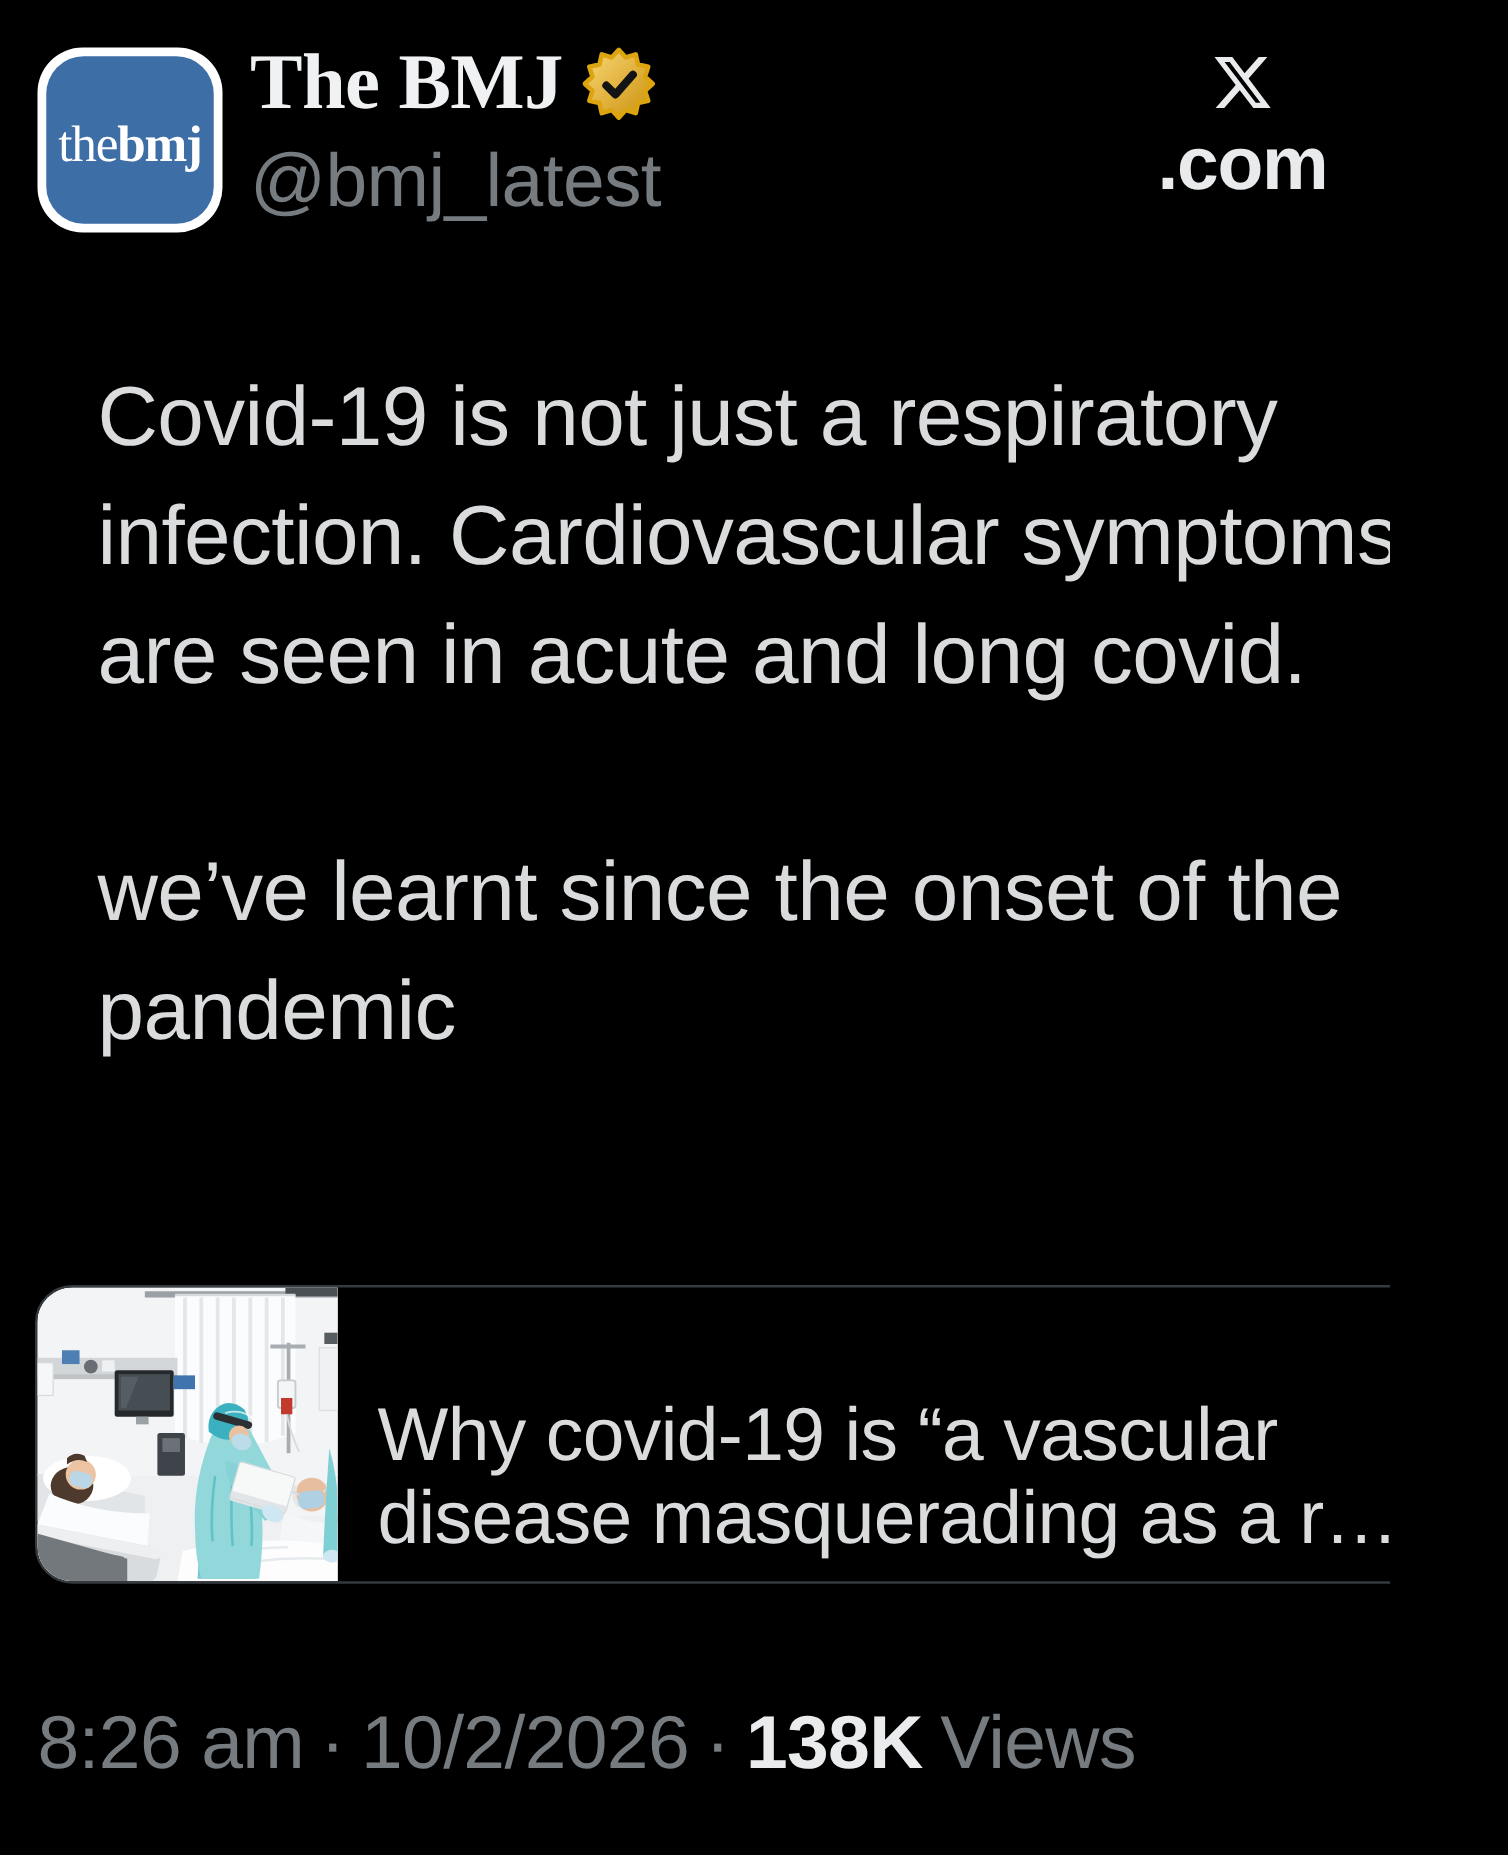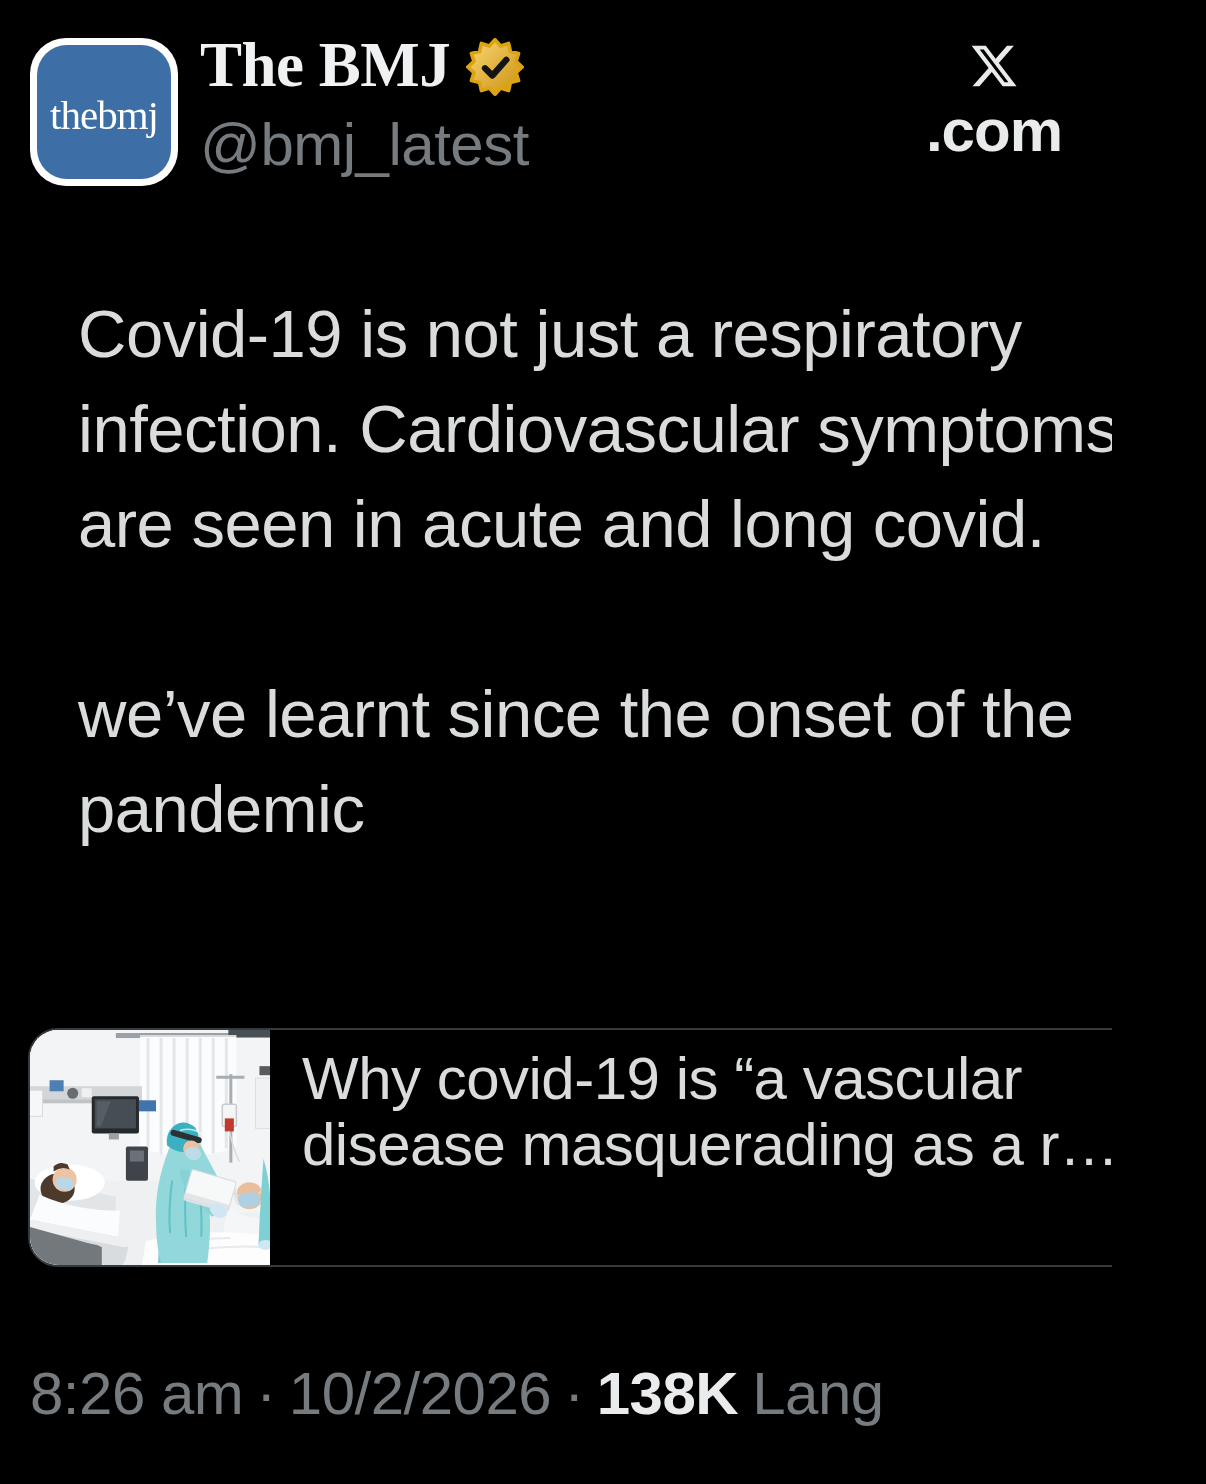--- a/index.html
+++ b/index.html
@@ -30,21 +30,21 @@
     display: flex;
     align-items: center;
     justify-content: center;
     padding-top: 6px;
     font-family: "Liberation Serif", serif;
     color: #ffffff;
     font-size: 41px;
     letter-spacing: -1px;
     white-space: nowrap;
   }
-  .avatar-inner .w-bold { font-weight: 400; text-align: center; }
+  .avatar-inner .w-bold { font-weight: 700; text-align: center; }
 
   .name-block { position: absolute; left: 200px; top: 30px; }
   .name-row {
     display: flex;
     align-items: center;
     gap: 16px;
     color: #f0f1f2;
     font-size: 63px;
     font-weight: 700;
     letter-spacing: -0.5px;
@@ -108,22 +108,22 @@
     flex: 0 0 240px;
     height: 100%;
     background: #eef0f2;
   }
   .card-image svg { width: 100%; height: 100%; display: block; }
   .card-text {
     flex: 1 1 auto;
     min-width: 0;
     padding: 16px 30px 18px 32px;
     display: flex;
-    flex-direction: row;
-    justify-content: space-between;
+    flex-direction: column;
+    justify-content: flex-end;
   }
   .card-title {
     color: #d9dbdc;
     font-size: 60px;
     line-height: 66px;
     letter-spacing: -0.5px;
   }
   .card-title .tline { white-space: nowrap; overflow: hidden; }
   .card-domain {
     color: #767b80;
@@ -285,16 +285,16 @@
     </div>
     <div class="card-text">
       <div class="card-title">
         <div class="tline">Why covid-19 is “a vascular</div>
         <div class="tline">disease masquerading as a r…</div>
       </div>
     </div>
   </div>
 
   <div class="meta">
-    <span>8:26 am</span><span class="sep">·</span><span>10/2/2026</span><span class="sep">·</span><span class="views-count">138K</span><span class="views-label">Lang</span>
+    <span>8:26 am</span><span class="sep">·</span><span>10/2/2026</span><span class="sep">·</span><span class="views-count">138K</span><span class="views-label">Views</span>
   </div>
 
 </div>
 
 </body></html>

